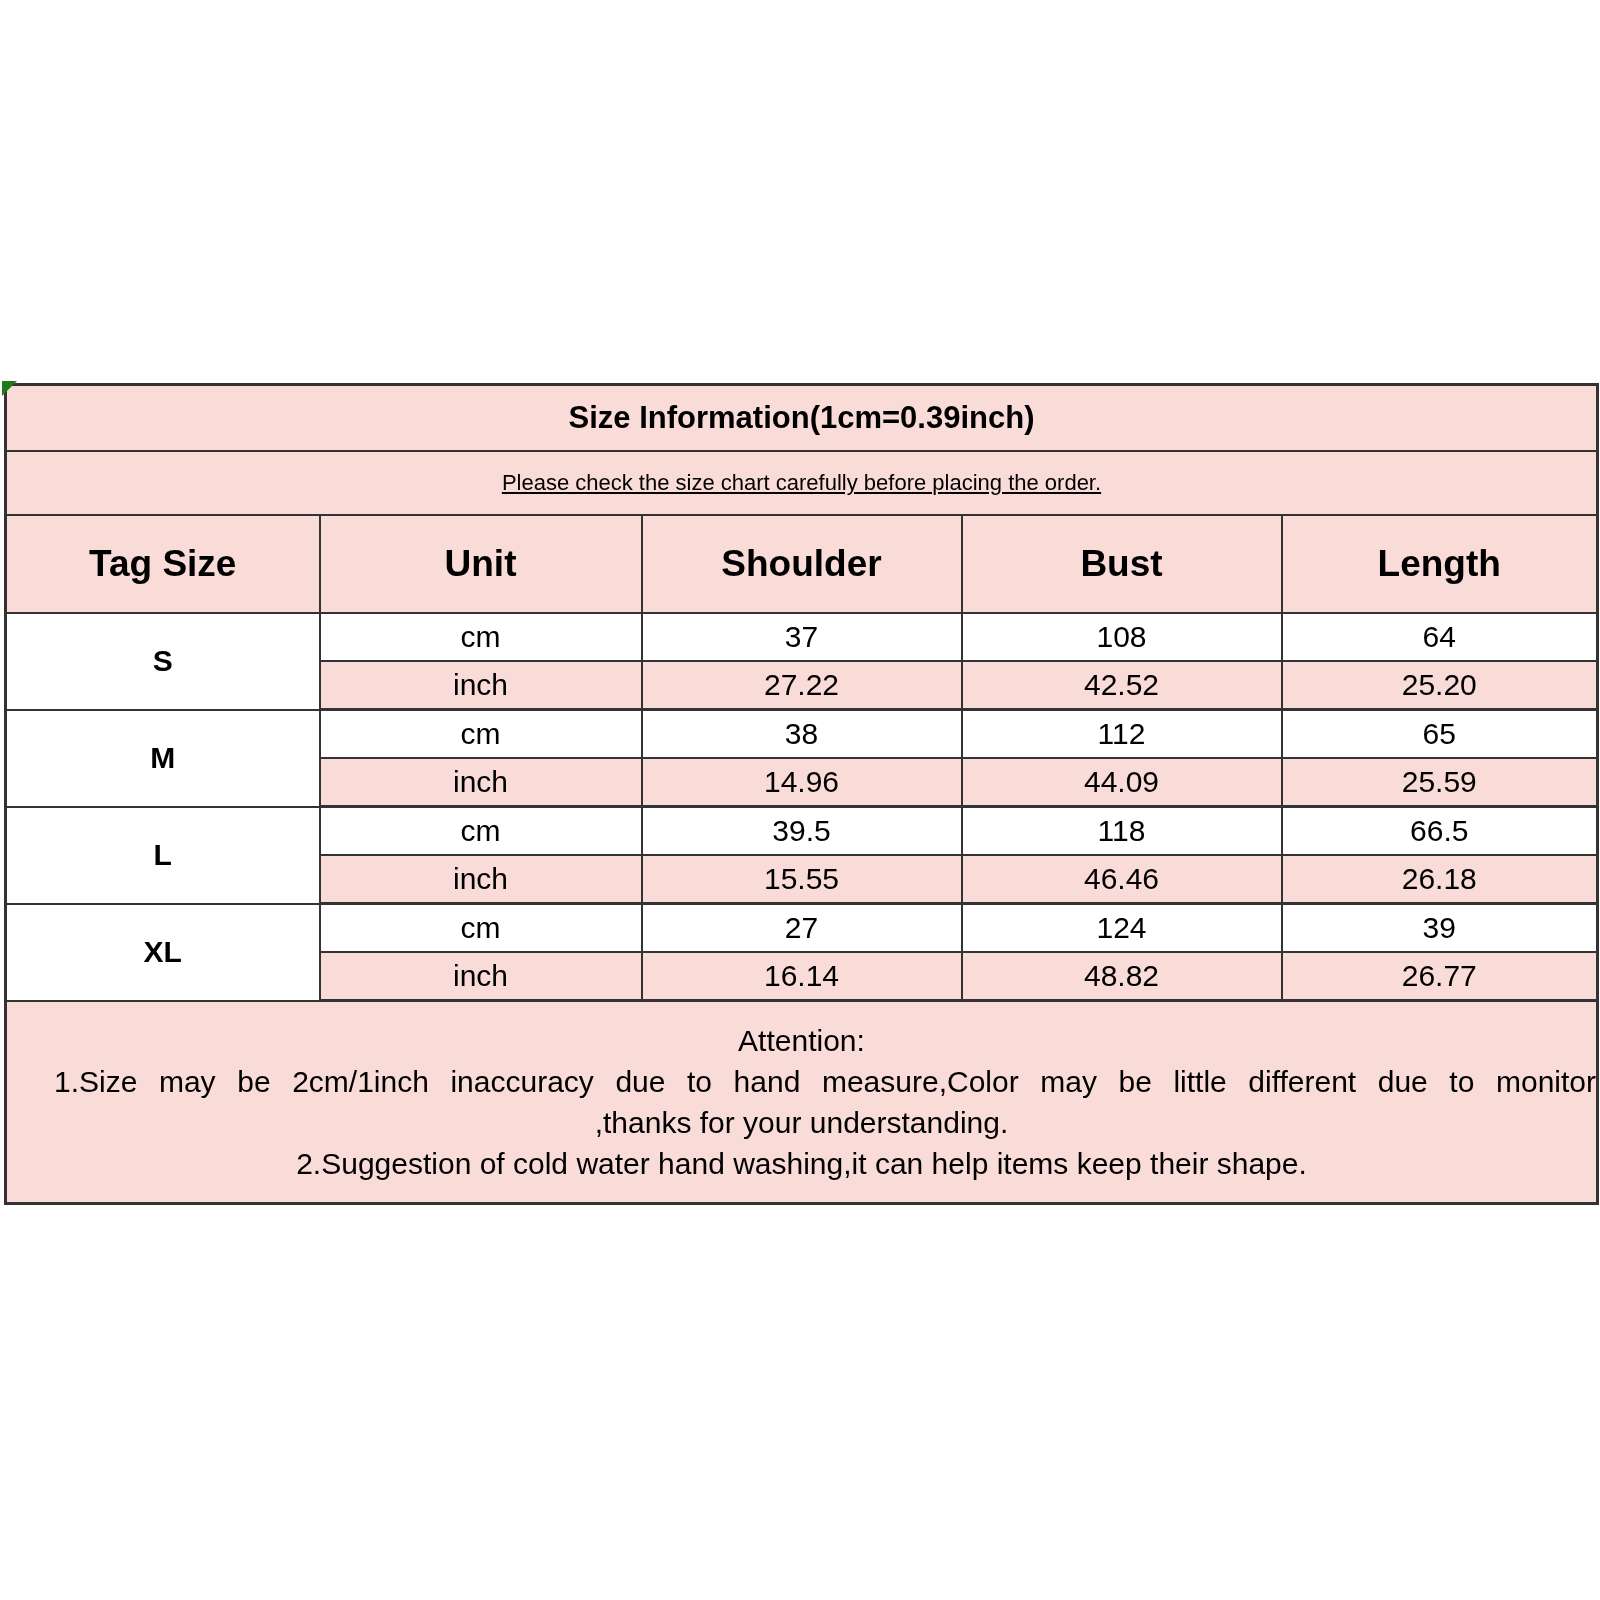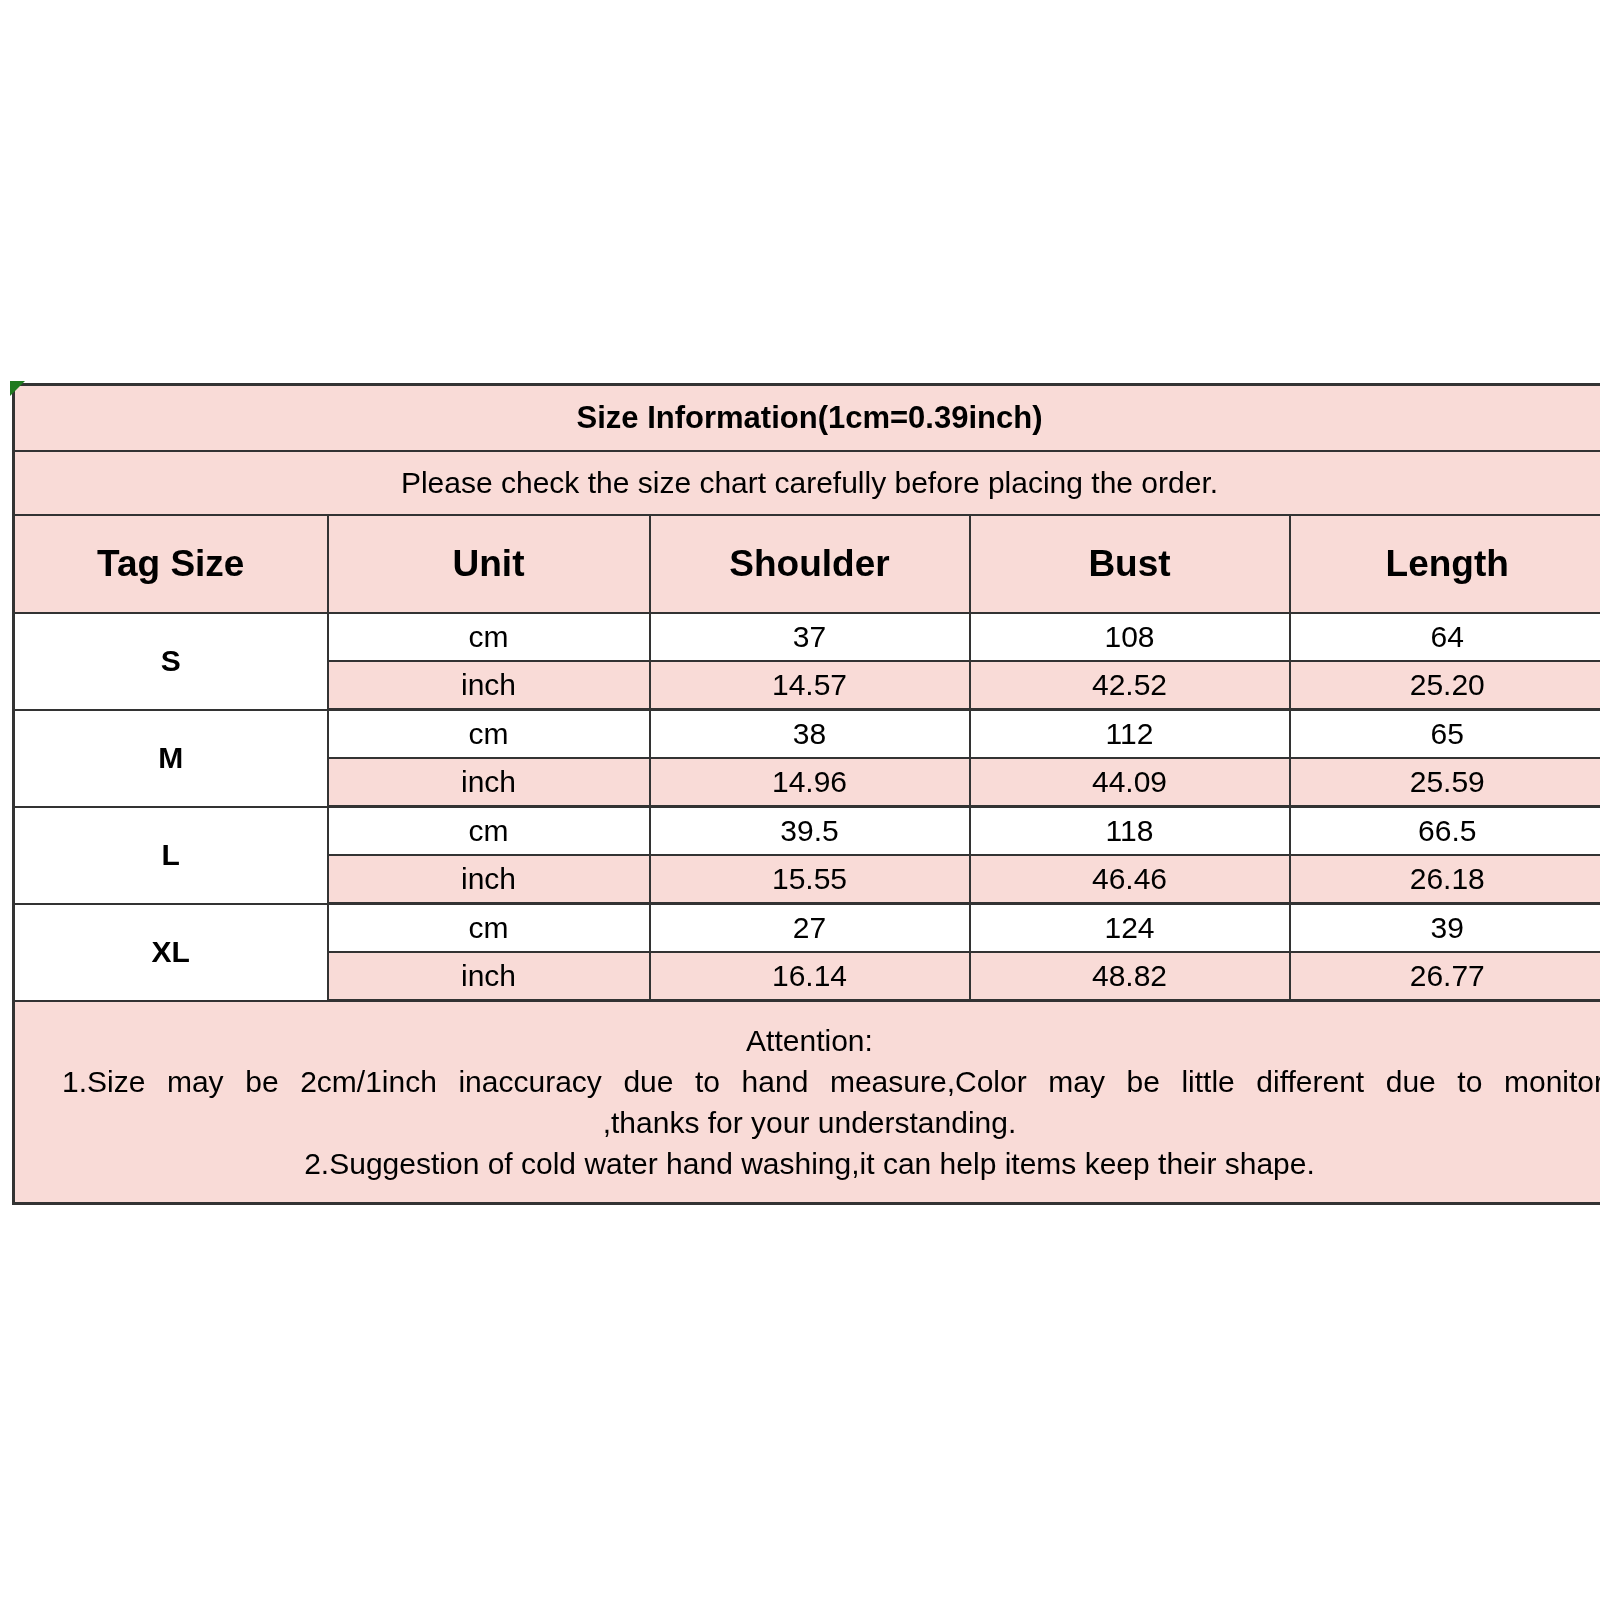--- a/index.html
+++ b/index.html
@@ -13,21 +13,21 @@
   }
   .canvas {
     position: relative;
     width: 1600px;
     height: 1600px;
     background: #ffffff;
     overflow: hidden;
   }
   .chart-wrap {
     position: absolute;
-    left: 12px;
+    left: 4px;
     top: 383px;
     width: 1400px;
   }
   .corner-accent {
     position: absolute;
     left: -2px;
     top: -2px;
     width: 0;
     height: 0;
     border-top: 15px solid #1f7a1f;
@@ -50,22 +50,23 @@
   }
   .row-title td {
     height: 64px;
     font-size: 31px;
     font-weight: bold;
     border-bottom-width: 3px;
     padding-top: 12px;
   }
   .row-subtitle td {
     height: 62px;
-    font-size: 30px;
-    border-bottom-width: 3px;
+    font-size: 22px;
+    border-bottom-width: 3px;
+    text-decoration: underline;
   }
   .row-headers td {
     height: 96px;
     font-size: 37px;
     font-weight: bold;
     border-bottom-width: 3px;
   }
   td.tag-cell {
     background: #ffffff;
     font-size: 33px;
@@ -136,21 +137,21 @@
 
       <tr class="row-cm">
         <td class="tag-cell" rowspan="2">S</td>
         <td>cm</td>
         <td>37</td>
         <td>108</td>
         <td>64</td>
       </tr>
       <tr class="row-inch group-end">
         <td>inch</td>
-        <td>14.57</td>
+        <td>27.22</td>
         <td>42.52</td>
         <td>25.20</td>
       </tr>
 
       <tr class="row-cm">
         <td class="tag-cell" rowspan="2">M</td>
         <td>cm</td>
         <td>38</td>
         <td>112</td>
         <td>65</td>

